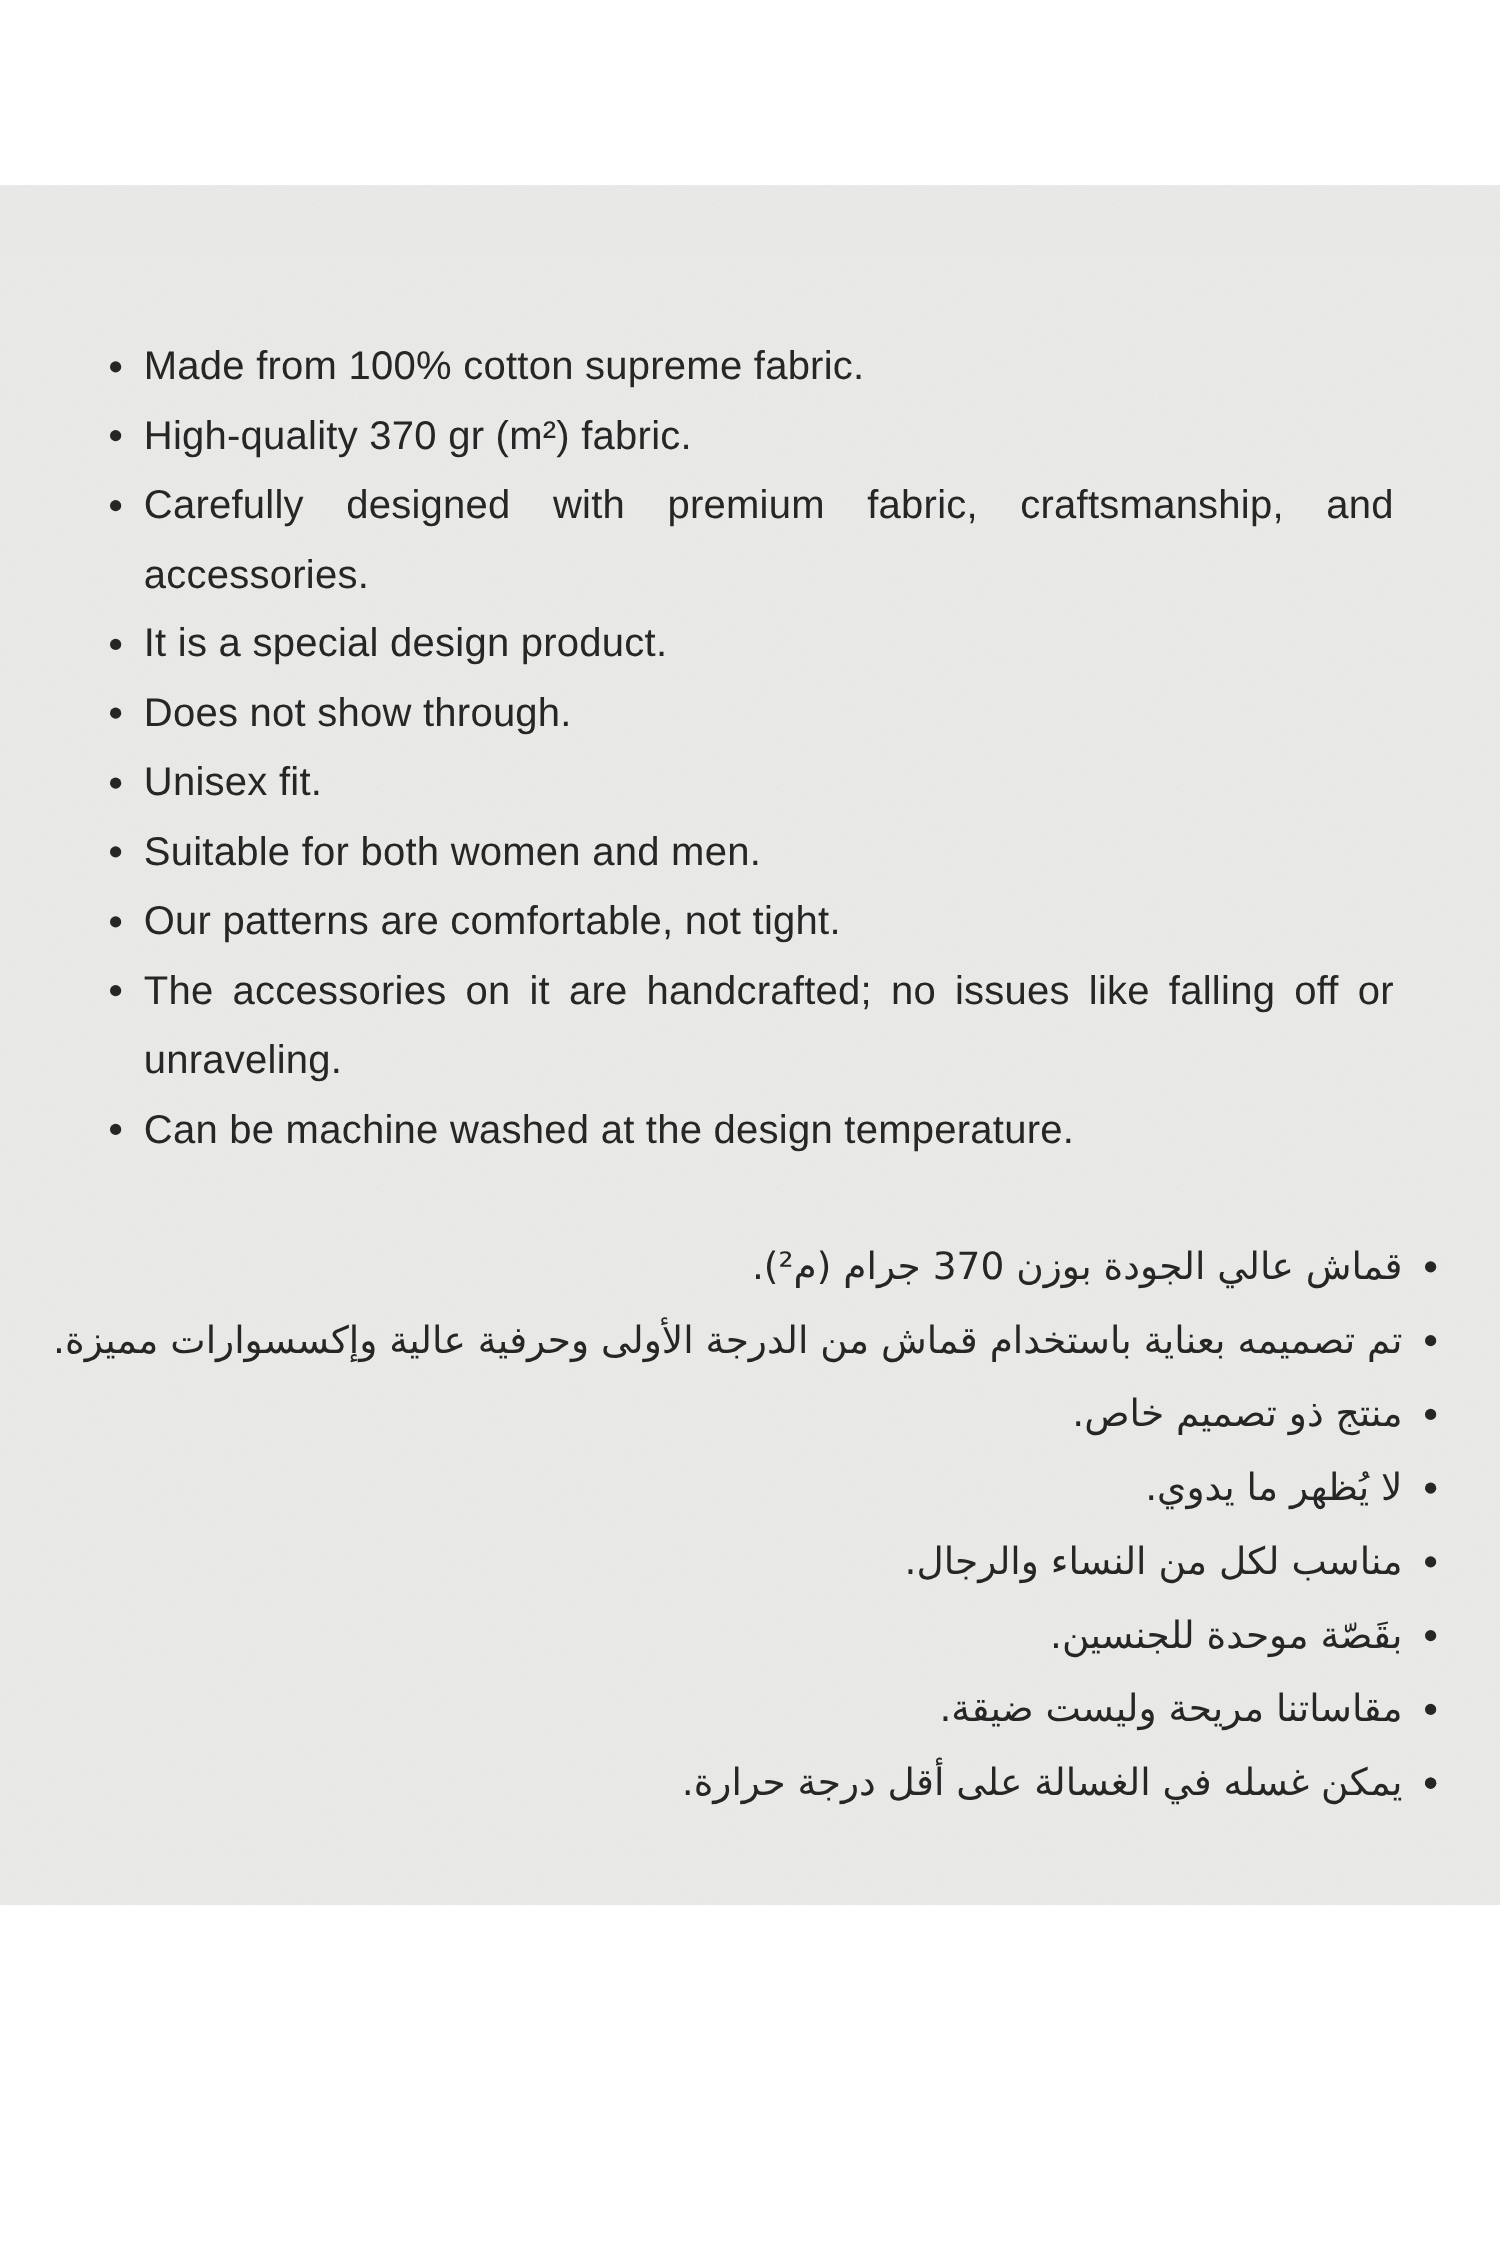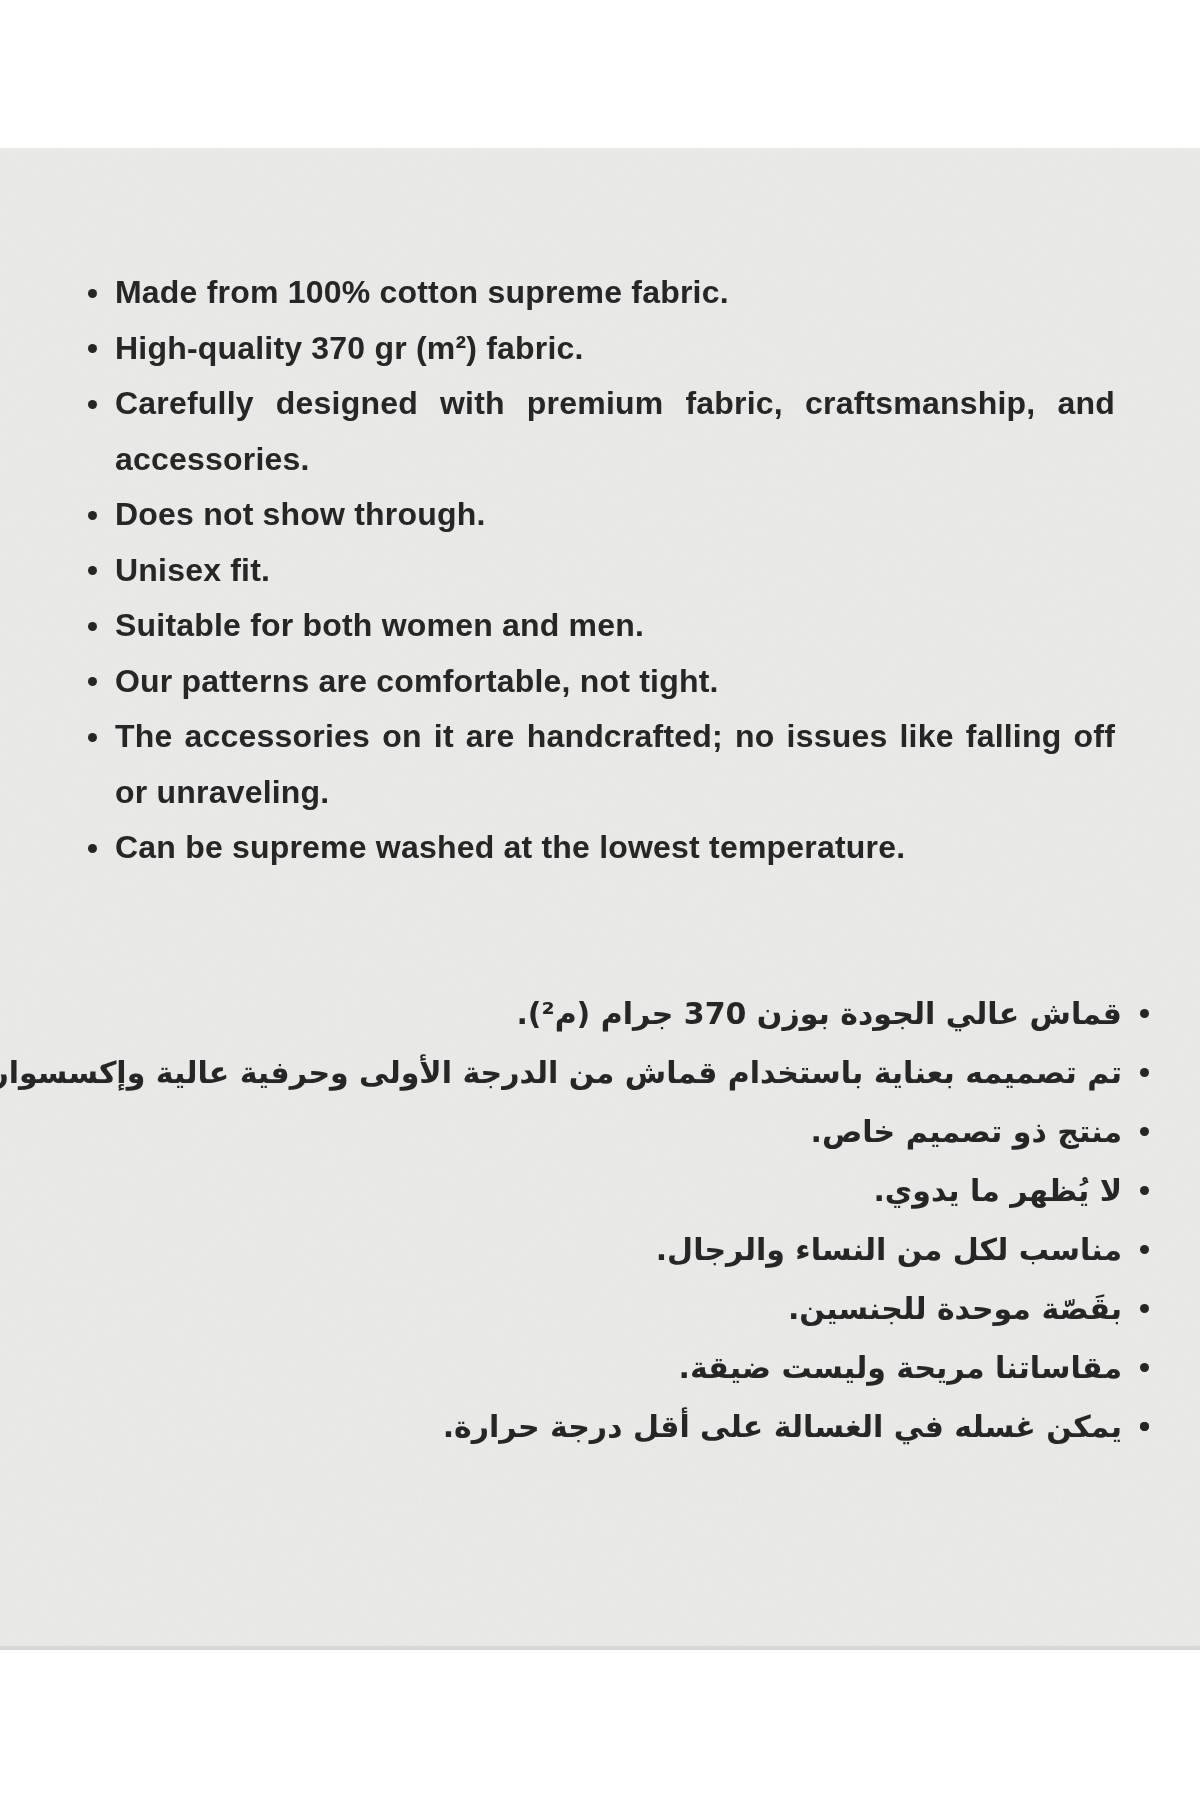--- a/index.html
+++ b/index.html
@@ -1,23 +1,22 @@
 <!DOCTYPE html>
 <html><head>
   <meta charset="utf-8">
   <style>
     html, body { margin: 0; padding: 0; }
     .page {
       position: relative;
       width: 1200px;
-      height: 1800px;
+      height: 1524px;
       background: #ffffff;
       overflow: hidden;
       font-family: "Liberation Sans", sans-serif;
-      font-weight: bold;
     }
     .paper {
       position: absolute;
       left: 0;
       top: 148px;
       width: 1200px;
       height: 1502px;
       background: #eaeae8;
       border-bottom: 4px solid #d8d8d5;
       box-sizing: border-box;
@@ -79,26 +78,27 @@
         <feColorMatrix type="saturate" values="0"></feColorMatrix>
       </filter>
       <rect width="100%" height="100%" filter="url(#grainf)" opacity="0.07"></rect>
     </svg>
   </div>
 
   <ul class="bullets en">
     <li><span class="dot"></span><span>Made from 100% cotton supreme fabric.</span></li>
     <li><span class="dot"></span><span>High-quality 370 gr (m²) fabric.</span></li>
     <li><span class="dot"></span><span>Carefully designed with premium fabric, craftsmanship, and accessories.</span></li>
+    <li><span class="dot"></span><span>It is a special design product.</span></li>
     <li><span class="dot"></span><span>Does not show through.</span></li>
     <li><span class="dot"></span><span>Unisex fit.</span></li>
     <li><span class="dot"></span><span>Suitable for both women and men.</span></li>
     <li><span class="dot"></span><span>Our patterns are comfortable, not tight.</span></li>
     <li><span class="dot"></span><span>The accessories on it are handcrafted; no issues like falling off or unraveling.</span></li>
-    <li><span class="dot"></span><span>Can be supreme washed at the lowest temperature.</span></li>
+    <li><span class="dot"></span><span>Can be machine washed at the design temperature.</span></li>
   </ul>
 
   <ul class="bullets ar">
     <li><span class="dot"></span><span>قماش عالي الجودة بوزن 370 جرام (م²).</span></li>
     <li><span class="dot"></span><span>تم تصميمه بعناية باستخدام قماش من الدرجة الأولى وحرفية عالية وإكسسوارات مميزة.</span></li>
     <li><span class="dot"></span><span>منتج ذو تصميم خاص.</span></li>
     <li><span class="dot"></span><span>لا يُظهر ما يدوي.</span></li>
     <li><span class="dot"></span><span>مناسب لكل من النساء والرجال.</span></li>
     <li><span class="dot"></span><span>بقَصّة موحدة للجنسين.</span></li>
     <li><span class="dot"></span><span>مقاساتنا مريحة وليست ضيقة.</span></li>

